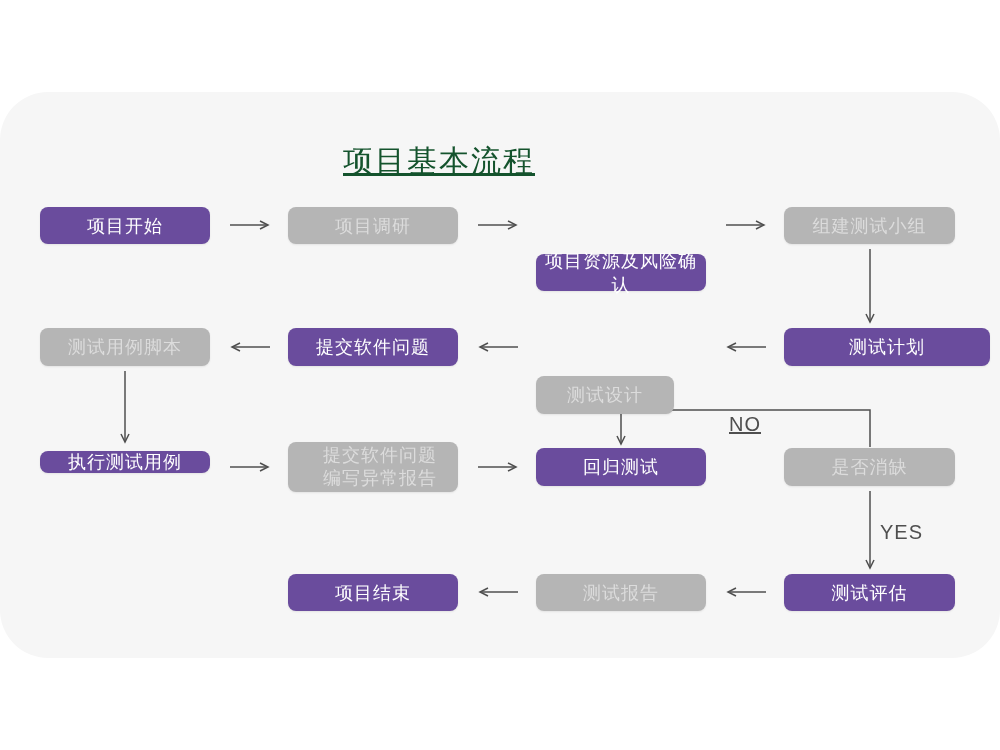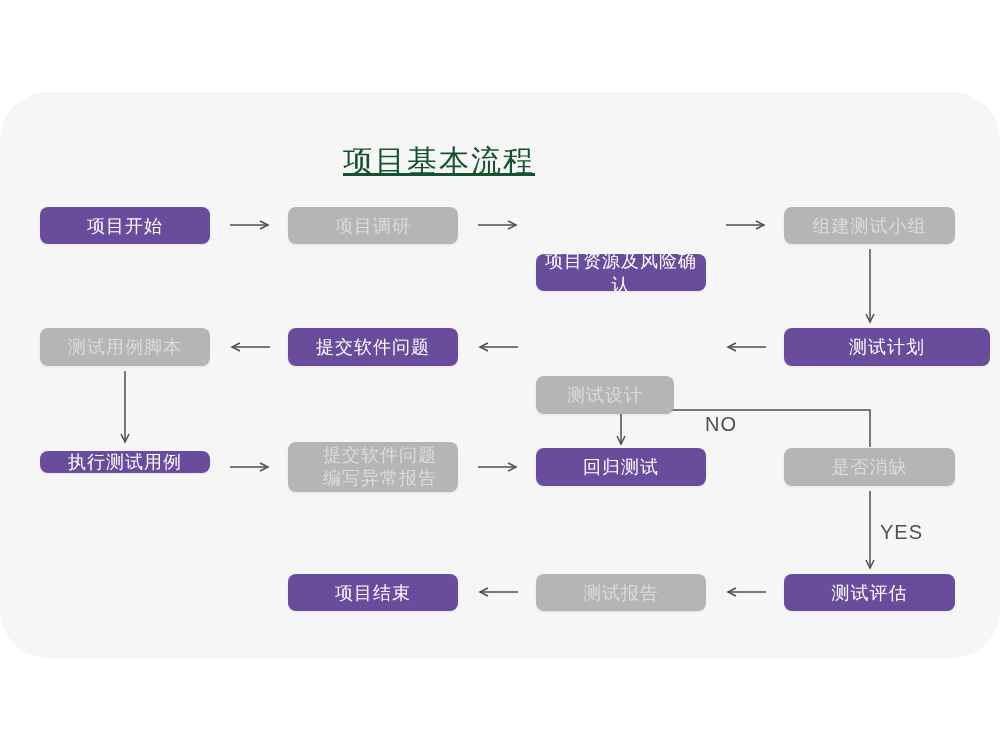--- a/index.html
+++ b/index.html
@@ -72,20 +72,20 @@
   <div class="node purple" style="left:40px;top:451px;width:170px;height:22px;">执行测试用例</div>
   <div class="node gray" style="left:288px;top:442px;width:170px;height:50px;">
     <div class="two-line">
       <div>提交软件问题</div>
       <div>编写异常报告</div>
     </div>
   </div>
   <div class="node purple" style="left:536px;top:448px;width:170px;height:38px;">回归测试</div>
   <div class="node gray" style="left:784px;top:448px;width:171px;height:38px;">是否消缺</div>
 
-  <div class="branch-label" style="left:705px;top:413px;">NO</div>
+  <div class="branch-label" style="left:729px;top:413px;text-decoration:underline;">NO</div>
   <div class="branch-label" style="left:880px;top:521px;">YES</div>
 
   <div class="node purple" style="left:288px;top:574px;width:170px;height:37px;">项目结束</div>
   <div class="node purple" style="left:784px;top:574px;width:171px;height:37px;">测试评估</div>
   <div class="node gray" style="left:536px;top:574px;width:170px;height:37px;">测试报告</div>
 
 </div>
 
 </body></html>

